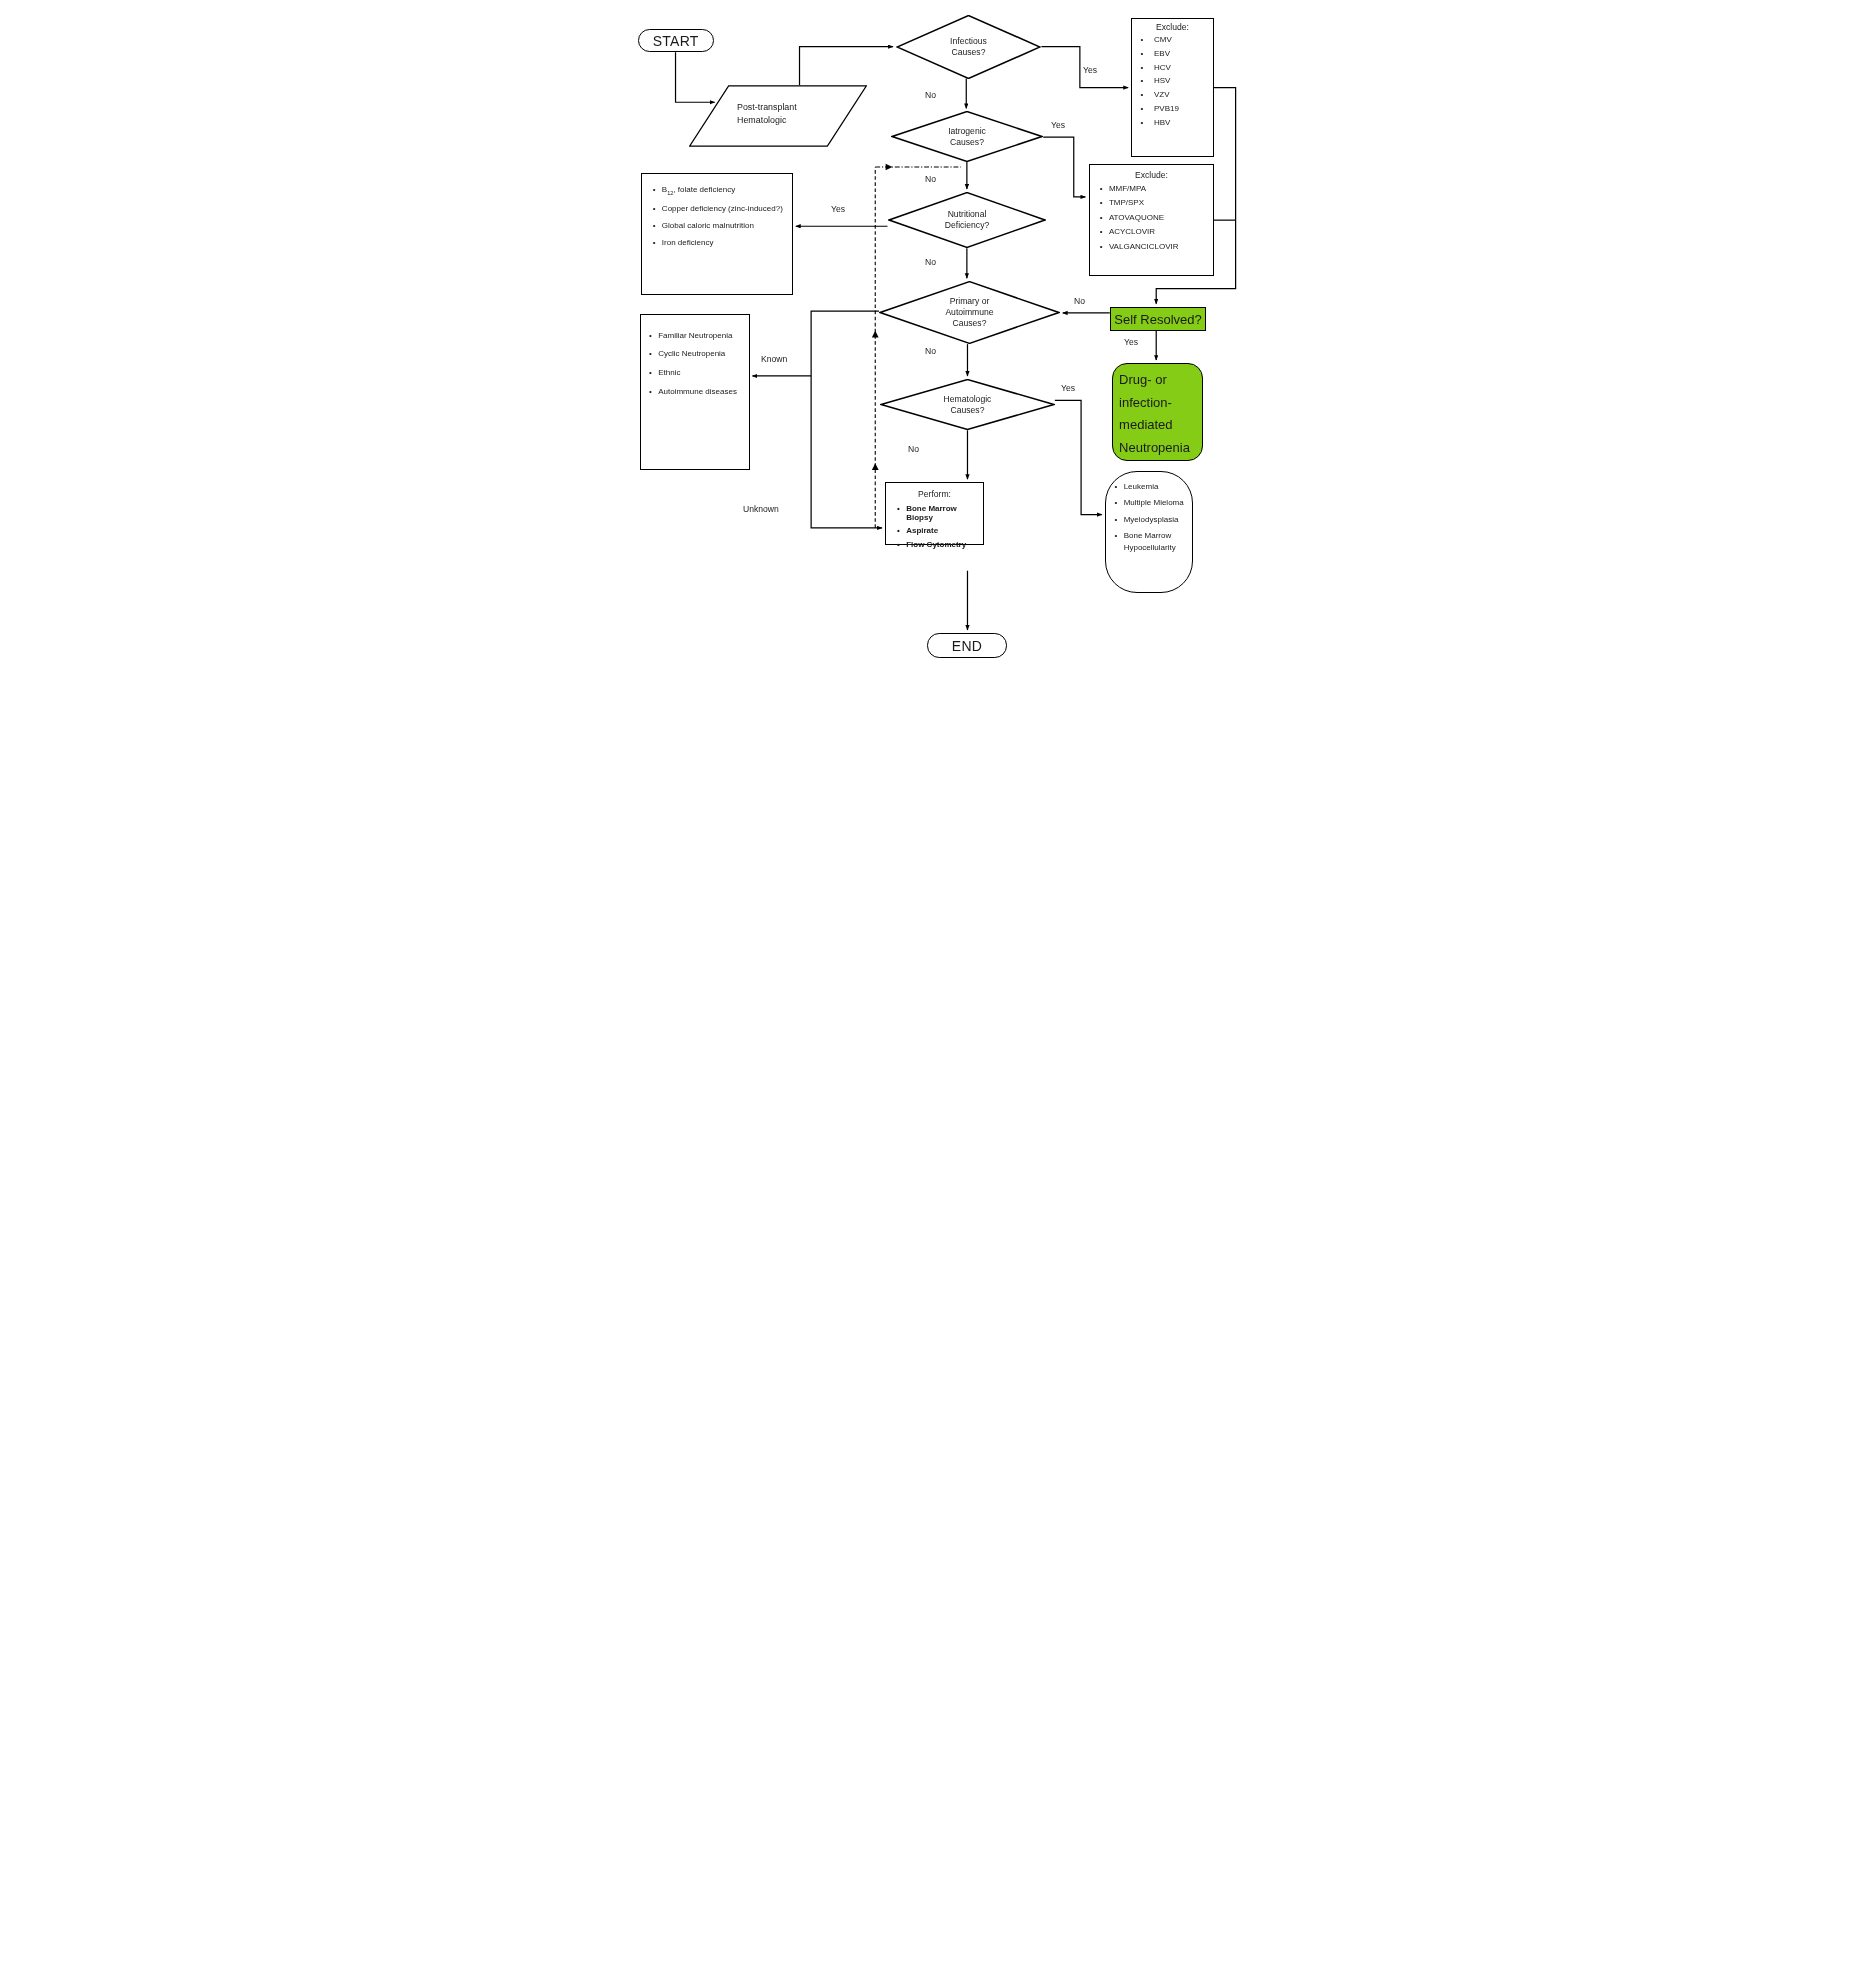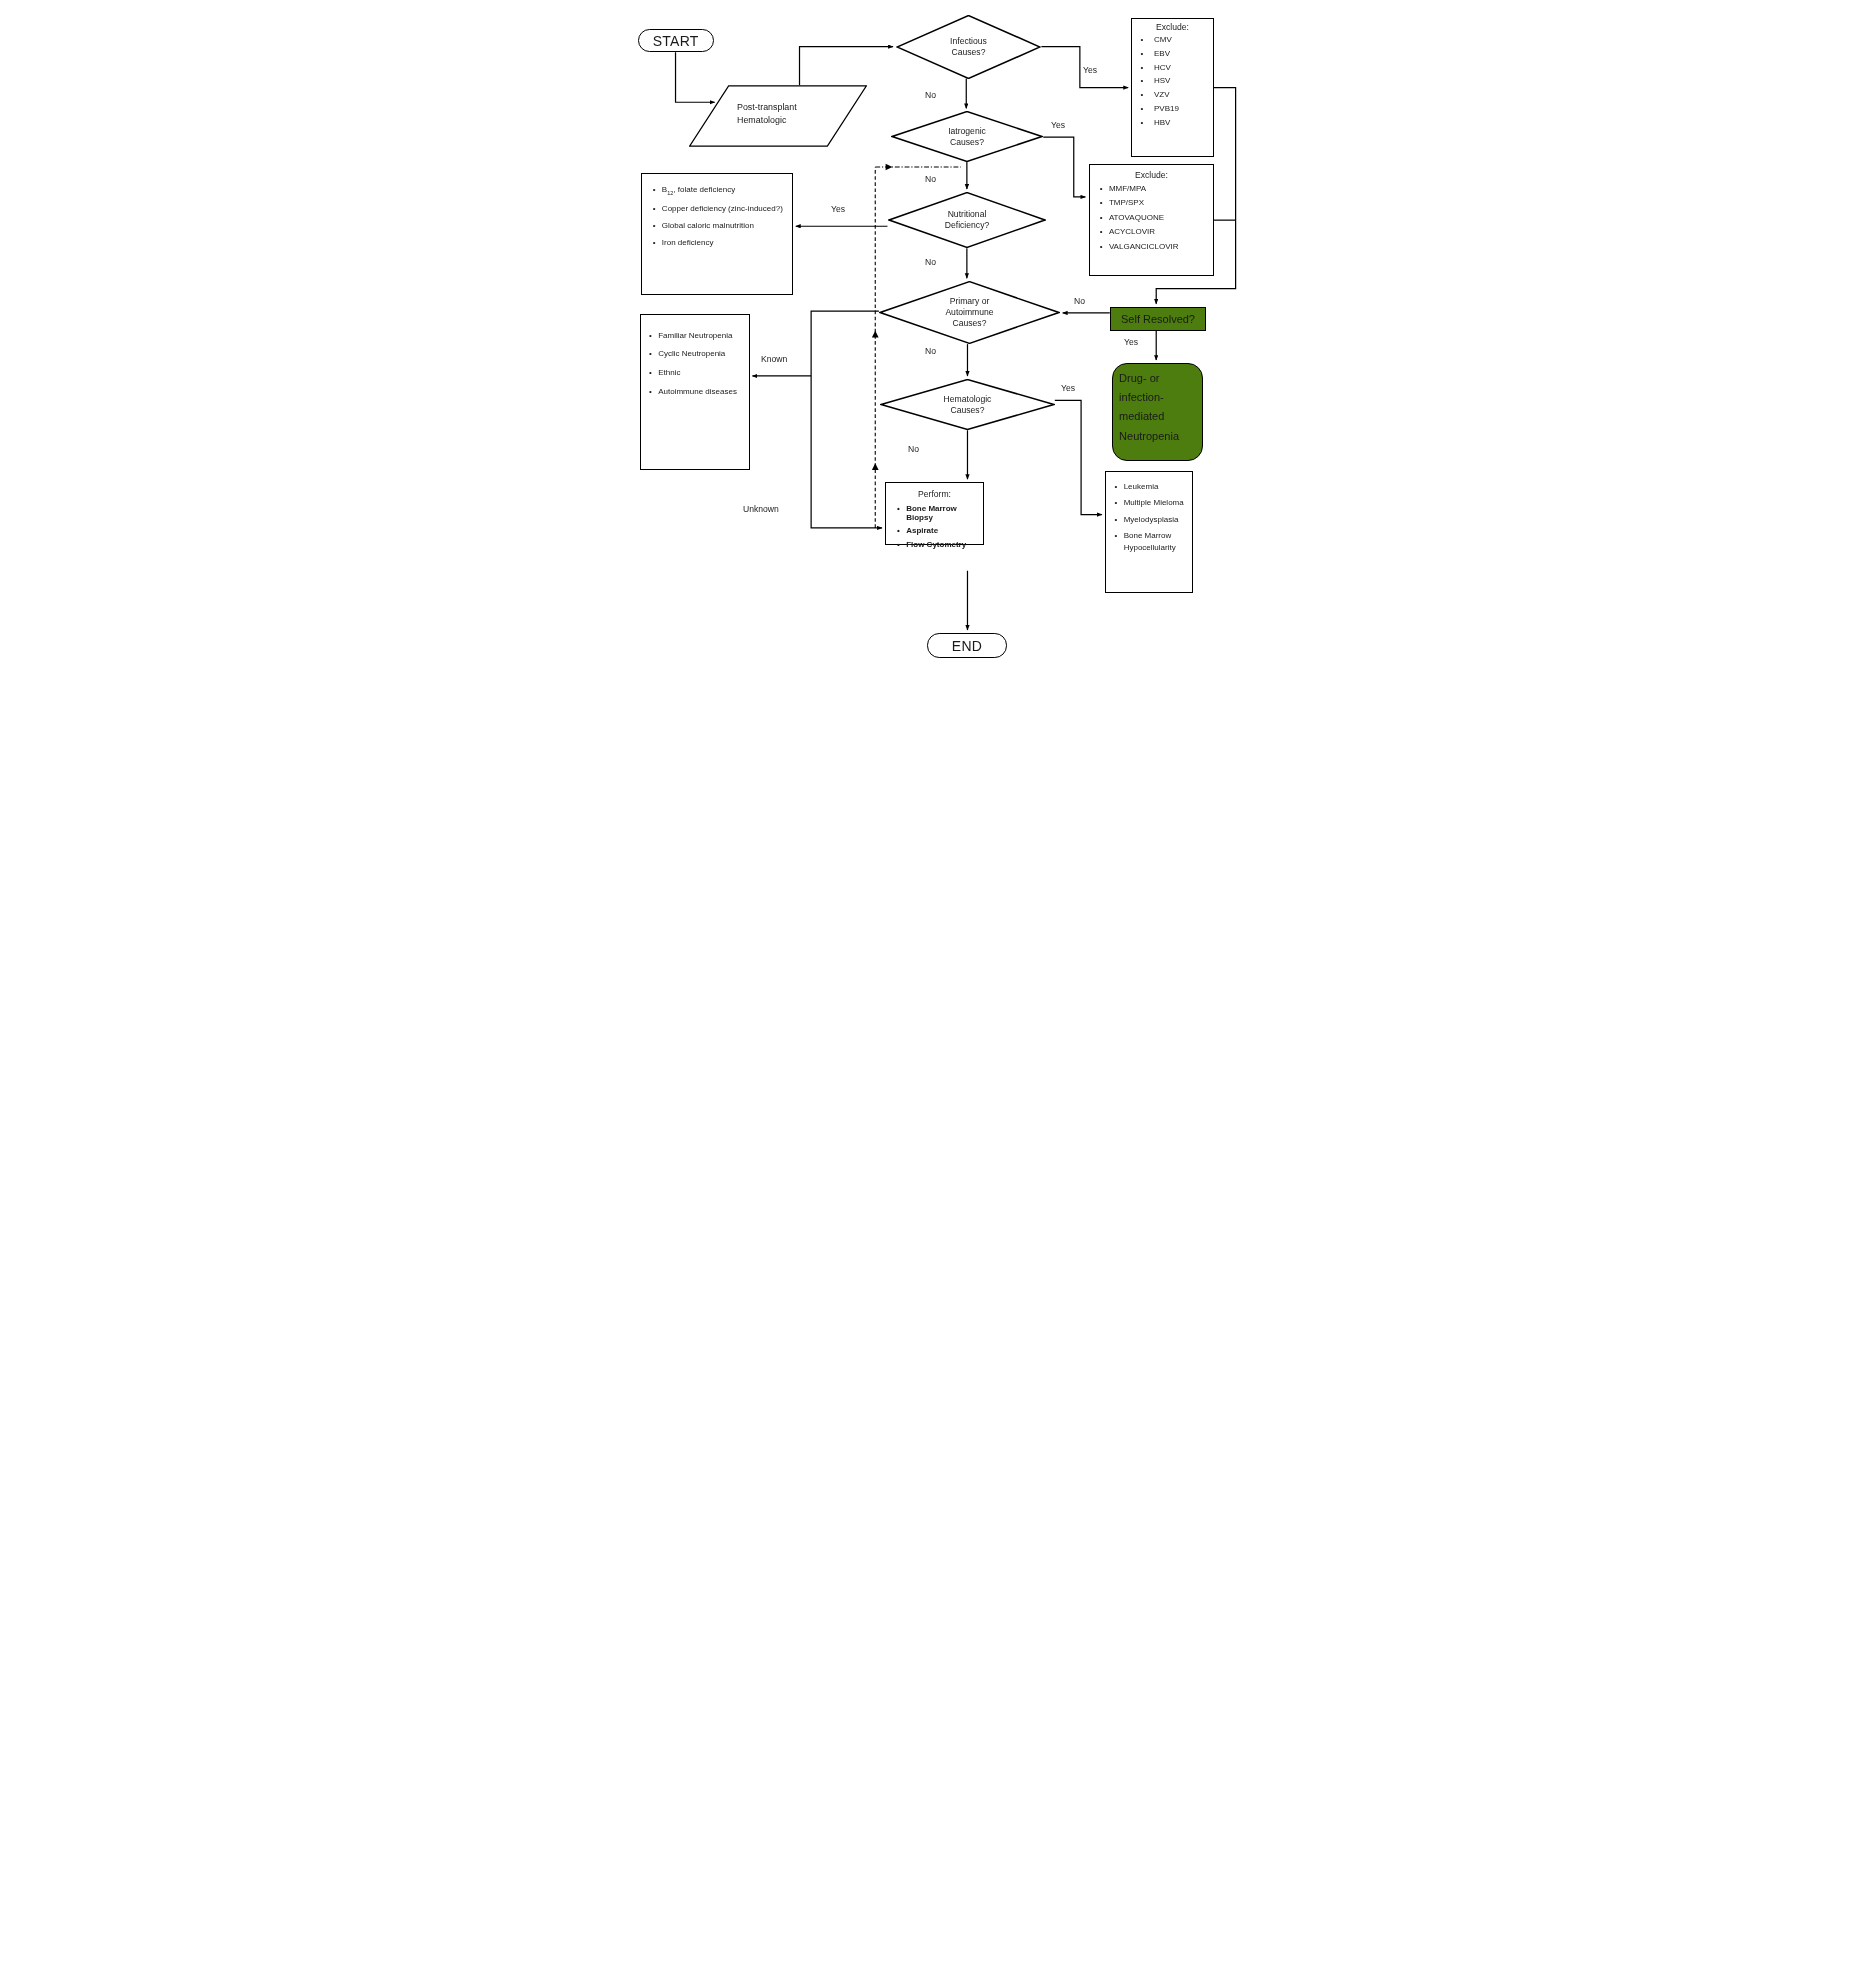--- a/index.html
+++ b/index.html
@@ -11,35 +11,35 @@
   .pill{border:1.2px solid #000;border-radius:12.2px;display:flex;align-items:center;justify-content:center;
         font-size:14px;letter-spacing:0.3px;background:#fff;box-sizing:border-box;}
   .diamond{display:flex;align-items:center;justify-content:center;text-align:center;}
   .diamond svg{position:absolute;left:0;top:0;width:100%;height:100%;}
   .diamond .dtext{position:relative;font-size:8.6px;line-height:1.25;padding:0 16px;}
   .listbox{border:1.2px solid #000;background:#fff;box-sizing:border-box;font-size:8px;}
   .listbox .btitle{text-align:center;font-size:8.6px;}
   .listbox ul{margin:0;padding:0 2.4px 0 6.1px;list-style:none;}
   .listbox li{position:relative;padding-left:10.4px;}
   .listbox li::before{content:"\2022";position:absolute;left:1.2px;top:0;}
-  .plainbox{border:1.2px solid #000;background:#4d7c0f;box-sizing:border-box;font-size:11px;}
+  .plainbox{border:1.2px solid #000;background:#84cc16;box-sizing:border-box;font-size:13px;}
   .edge-label{font-size:8.6px;color:#222;background:transparent;white-space:nowrap;}
 
   
   #box-exclude-infectious{padding:3.7px 1.2px;} 
   #box-exclude-infectious .btitle{margin-bottom:2.4px;}
   #box-exclude-infectious li{margin-bottom:4.9px;padding-left:14.7px;}
   #box-exclude-iatrogenic{padding:4.9px 2.4px;}
   #box-exclude-iatrogenic .btitle{margin-bottom:3.7px;}
   #box-exclude-iatrogenic li{margin-bottom:5.5px;}
   #box-nutritional{padding:9.8px 3.7px;}
   #box-nutritional li{margin-bottom:5.5px;line-height:1.45;}
   #box-familiar{padding:14.7px 1.2px;}
   #box-familiar li{margin-bottom:6.7px;line-height:1.5;}
-  #box-hematologic-causes{padding:8.6px 1.2px;}
+  #box-hematologic-causes{padding:8.6px 1.2px;border-radius:32px;}
   #box-hematologic-causes li{margin-bottom:4.9px;line-height:1.45;}
   #box-perform{padding:6.1px 3.7px;}
   #box-perform .btitle{margin-bottom:4.9px;}
   #box-perform li{margin-bottom:4.3px;}
   #box-perform li{font-weight:bold;}
   #node-drug{padding:4.9px 6.1px;line-height:1.75;border-radius:15px;}
   sub{font-size:5.5px;}
 </style>
 </head>
 <body>

